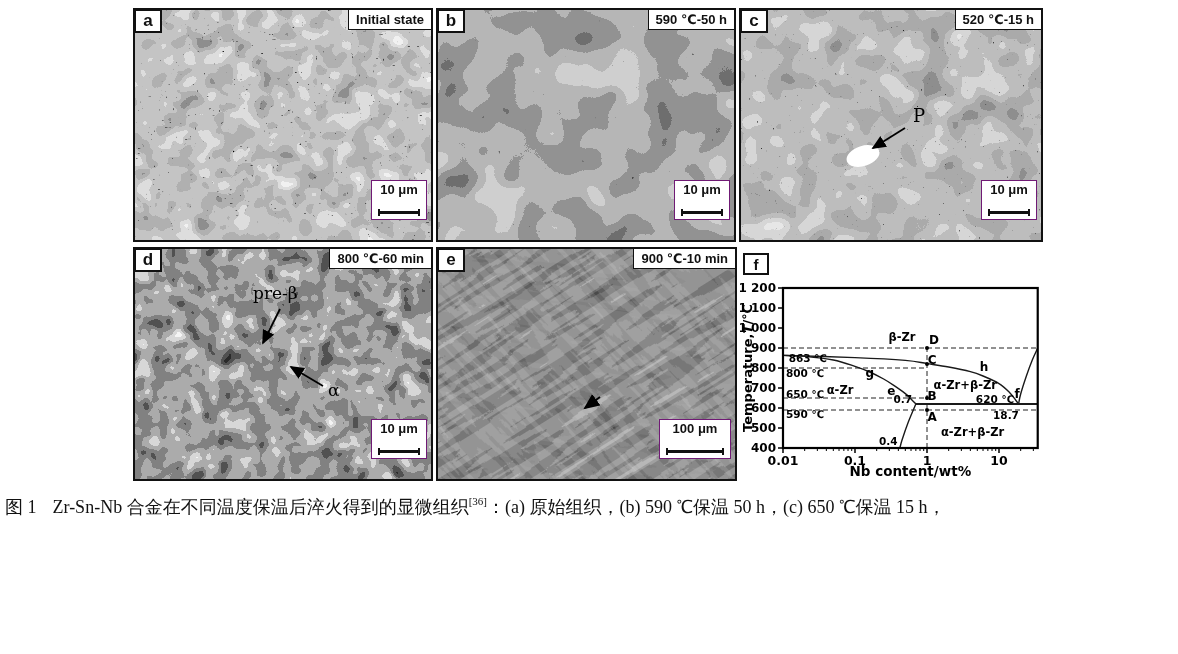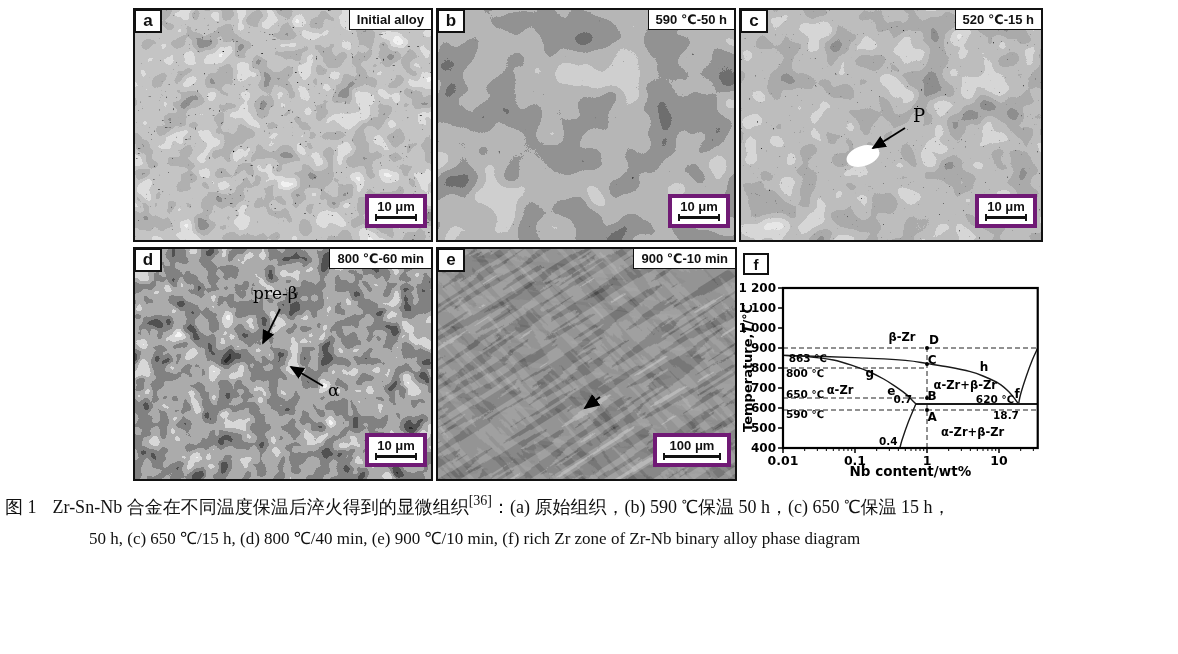--- a/index.html
+++ b/index.html
@@ -6,39 +6,39 @@
   #page{position:relative;width:1178px;height:654px;background:#fff;overflow:hidden;
         font-family:"Liberation Serif",serif;color:#111;}
   .panel{position:absolute;border:2px solid #111;background:#fff;overflow:hidden;box-sizing:border-box;}
   .micro{position:absolute;left:0;top:0;width:100%;height:100%;display:block;}
   .letterbox{position:absolute;left:-1px;top:-1px;width:28px;height:24px;background:#fff;
              border:2px solid #111;box-sizing:border-box;display:flex;align-items:center;justify-content:center;
              font-family:"Liberation Sans","DejaVu Sans",sans-serif;font-weight:bold;font-size:17px;z-index:4;}
   .cond{position:absolute;right:-1px;top:-1px;background:#fff;border:1.5px solid #111;
         font-family:"Liberation Sans","DejaVu Sans",sans-serif;font-weight:bold;font-size:13px;
         padding:2px 7px 2px 7px;z-index:4;white-space:nowrap;}
-  .scalebar{position:absolute;right:4px;bottom:12px;background:#fff;padding:1px 6px 5px 6px;z-index:4;
-            display:flex;flex-direction:column;align-items:center;border:4px solid #701a75;}
+  .scalebar{position:absolute;right:4px;bottom:20px;background:#fff;padding:1px 6px 5px 6px;z-index:4;
+            display:flex;flex-direction:column;align-items:center;border:1px solid #701a75;gap:12px;}
   .scalebar .txt{font-family:"Liberation Sans","DejaVu Sans",sans-serif;font-weight:bold;font-size:13px;line-height:15px;}
   .scalebar .bar{position:relative;height:3px;background:#111;width:42px;margin-top:2px;}
   .scalebar .bar::before,.scalebar .bar::after{content:'';position:absolute;top:-2px;width:2px;height:7px;background:#111;}
   .scalebar .bar::before{left:0;} .scalebar .bar::after{right:0;}
   .scalebar.wide .bar{width:58px;}
   .fletter{position:absolute;left:3px;top:6px;width:26px;height:22px;background:#fff;border:2px solid #111;
            box-sizing:border-box;display:flex;align-items:center;justify-content:center;
            font-family:"Liberation Sans","DejaVu Sans",sans-serif;font-weight:bold;font-size:15px;z-index:4;}
   #panel-f{position:absolute;left:740px;top:247px;width:438px;height:234px;background:#fff;}
   #caption{position:absolute;left:5px;top:488px;width:1170px;font-size:18px;line-height:28px;}
   #caption p{margin:0;}
   .cap-label{margin-right:16px;}
   .zh2{margin:2px 0 0 62px !important;}
   .en1{margin:20px 0 0 3px !important;font-size:17px;}
   .en2{margin:4px 0 0 84px !important;font-size:17px;}
   .en1 .cap-label{margin-right:20px;}
-  sup.ref{font-size:14px;position:relative;top:-1px;}
+  sup.ref{font-size:11px;position:relative;top:-1px;}
   svg text{user-select:none;}
 </style>
 </head>
 <body>
 
 <svg width="0" height="0" style="position:absolute" aria-hidden="true">
   <defs>
     <filter id="fGrainA" x="0" y="0" width="100%" height="100%">
       <feTurbulence type="fractalNoise" baseFrequency="0.05" numOctaves="2" seed="4" result="n"></feTurbulence>
       <feColorMatrix in="n" type="matrix" values="0 0 0 0 0  0 0 0 0 0  0 0 0 0 0  0.5 0.5 0.5 0 -0.3" result="a"></feColorMatrix>
@@ -125,21 +125,21 @@
 
 <div id="page">
 
   <div class="panel" id="panel-a" style="left:133px;top:8px;width:300px;height:234px;">
     <svg class="micro" viewBox="0 0 296 230" preserveAspectRatio="none">
       <rect width="296" height="230" fill="#fbfbfb"></rect>
       <rect width="296" height="230" filter="url(#fGrainA)"></rect>
       <rect width="296" height="230" filter="url(#fDotsA)"></rect>
     </svg>
     <div class="letterbox">a</div>
-    <div class="cond">Initial alloy</div>
+    <div class="cond">Initial state</div>
     <div class="scalebar">
       <span class="txt">10 μm</span>
       <span class="bar"></span>
     </div>
   </div>
 
   <div class="panel" id="panel-b" style="left:436px;top:8px;width:300px;height:234px;">
     <svg class="micro" viewBox="0 0 296 230" preserveAspectRatio="none">
       <rect width="296" height="230" fill="#f6f6f6"></rect>
       <rect width="296" height="230" filter="url(#fGrainB)"></rect>
@@ -319,16 +319,15 @@
         <text x="192.17550452604104" y="152.6" text-anchor="middle" font-family="&quot;DejaVu Sans&quot;,&quot;Liberation Sans&quot;,sans-serif" font-size="12" font-weight="bold" fill="#000">B</text>
         <text x="192.17550452604104" y="117.2" text-anchor="middle" font-family="&quot;DejaVu Sans&quot;,&quot;Liberation Sans&quot;,sans-serif" font-size="12" font-weight="bold" fill="#000">C</text>
         <text x="193.97752093658005" y="96.60000000000001" text-anchor="middle" font-family="&quot;DejaVu Sans&quot;,&quot;Liberation Sans&quot;,sans-serif" font-size="12" font-weight="bold" fill="#000">D</text>
         <text x="170.36148742263788" y="229" text-anchor="middle" font-family="&quot;DejaVu Sans&quot;,&quot;Liberation Sans&quot;,sans-serif" font-size="13.5" font-weight="bold" fill="#000">Nb content/wt%</text>
         <text x="12" y="121" text-anchor="middle" font-family="&quot;DejaVu Sans&quot;,&quot;Liberation Sans&quot;,sans-serif" font-size="13" font-weight="bold" fill="#000" transform="rotate(-90 12 121)"><tspan>Temperature,</tspan><tspan font-style="italic">T</tspan><tspan>/℃</tspan></text>
       </svg>
   </div>
 
   <div id="caption">
     <p><span class="cap-label">图 1</span><span>Zr-Sn-Nb 合金在不同温度保温后淬火得到的显微组织</span><sup class="ref">[36]</sup><span>：(a) 原始组织，(b) 590 ℃保温 50 h，(c) 650 ℃保温 15 h，</span></p>
-    <p class="en2">50 h, (c) 650 ℃/15 h, (d) 800 ℃/40 min, (e) 900 ℃/10 min, (f) rich Zr zone of Zr-Nb binary alloy phase diagram</p>
   </div>
 
 </div>
 
 </body></html>

